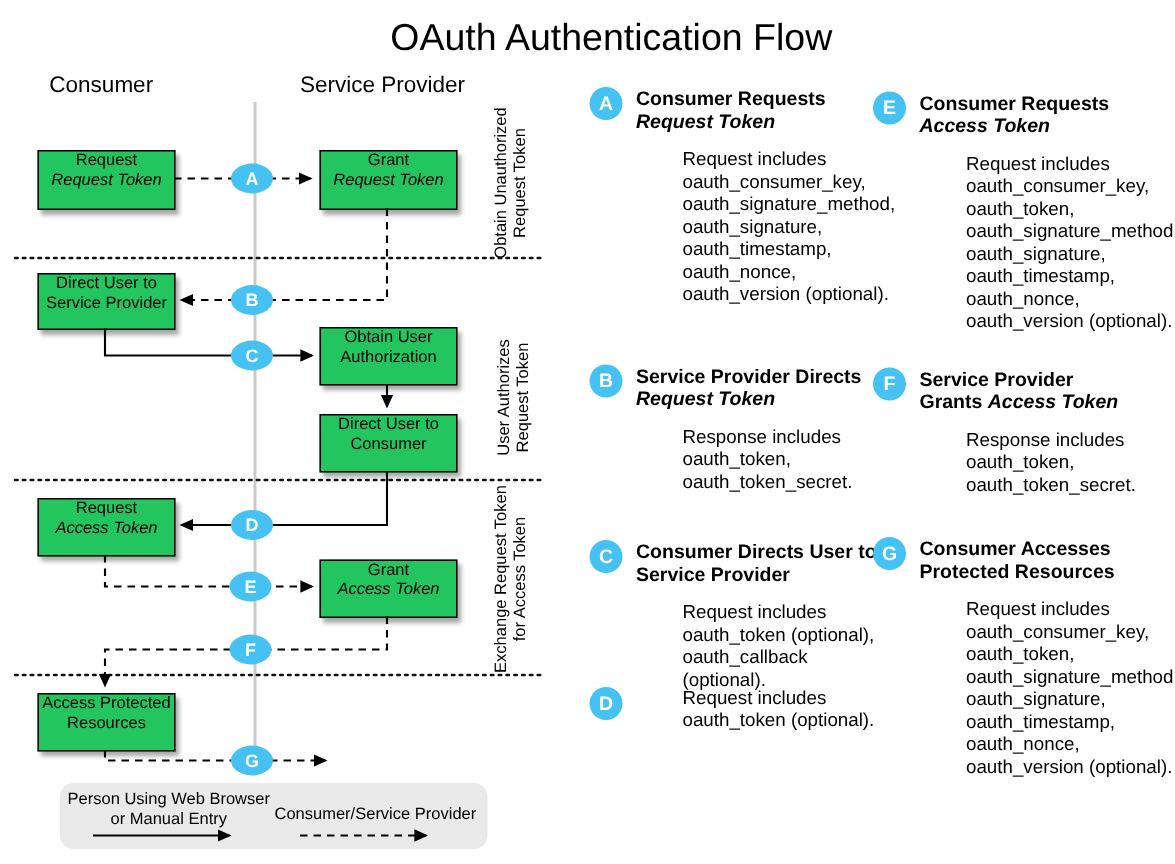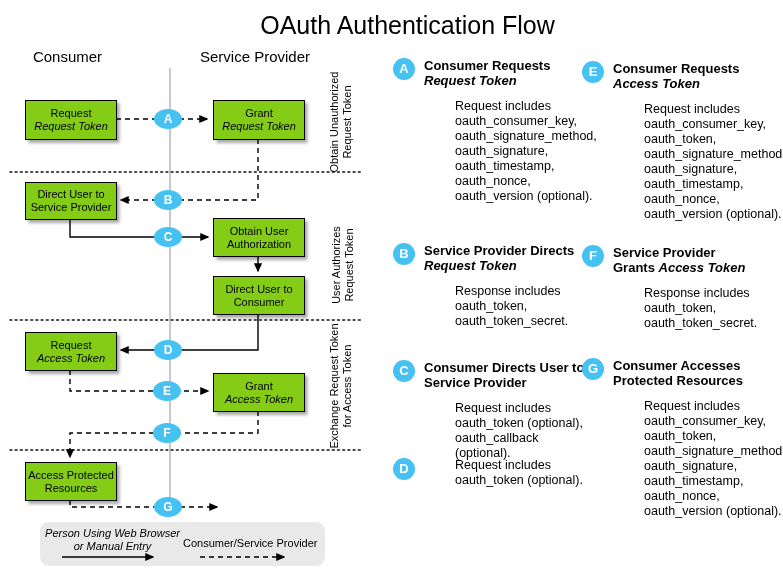--- a/index.html
+++ b/index.html
@@ -7,43 +7,43 @@
           font-family:"Liberation Sans","DejaVu Sans",sans-serif;color:#000;}
   .title{position:absolute;top:11px;left:16px;width:783px;text-align:center;font-size:25px;font-weight:400;}
   .lane-header{position:absolute;top:48px;font-size:15px;text-align:center;}
   .lh-consumer{left:20px;width:95px;}
   .lh-sp{left:195px;width:120px;}
   .vline{position:absolute;left:169px;top:68px;width:2px;height:440px;background:#c9c9c9;}
   svg.overlay{position:absolute;left:0;top:0;z-index:3;pointer-events:none;}
   svg.overlay path{stroke:#000;stroke-width:1.4;fill:none;}
   svg.overlay path.dash{stroke-dasharray:5 4;}
   svg.overlay path.sep{stroke:#111;stroke-width:1.6;stroke-dasharray:1.8 3.4;stroke-linecap:round;}
-  .fbox{position:absolute;z-index:2;background:#84cc16;border:1.5px solid #000;
+  .fbox{position:absolute;z-index:2;background:#22c55e;border:1.5px solid #000;
         box-shadow:2.5px 3px 3px rgba(0,0,0,.35);display:flex;flex-direction:column;
-        justify-content:center;align-items:center;font-size:11px;line-height:13px;text-align:center;}
+        align-items:center;font-size:11px;line-height:13px;text-align:center;}
   .b1{left:25px;top:100px;width:90px;height:38px;}
   .b2{left:213px;top:100px;width:90px;height:38px;}
   .b3{left:25px;top:182px;width:90px;height:36px;}
   .b4{left:213px;top:218px;width:90px;height:37px;}
   .b5{left:213px;top:276px;width:90px;height:37px;}
   .b6{left:25px;top:332px;width:90px;height:37px;}
   .b7{left:213px;top:373px;width:90px;height:37px;}
   .b8{left:25px;top:462px;width:90px;height:37px;}
   .fbadge{position:absolute;z-index:4;width:28px;height:20px;border-radius:50%;
           background:#45C2F2;color:#fff;font-weight:bold;font-size:12px;line-height:20px;text-align:center;}
   .fbA{left:154px;top:109px;} .fbB{left:154px;top:190px;} .fbC{left:154px;top:227px;}
   .fbD{left:154px;top:340px;} .fbE{left:153px;top:381px;} .fbF{left:153px;top:423px;}
   .fbG{left:154px;top:497px;}
   .vlabel{position:absolute;z-index:2;font-size:11px;line-height:12.5px;text-align:center;transform:rotate(-90deg);}
   .vl1{left:286px;top:109px;width:110px;height:26px;}
   .vl2{left:291px;top:252px;width:104px;height:26px;}
   .vl3{left:276px;top:373px;width:130px;height:26px;}
   .legend{position:absolute;z-index:1;left:40px;top:522px;width:285px;height:44px;background:#e9e9e9;border-radius:9px;}
   .legend-solid-label{position:absolute;z-index:2;left:45px;top:527px;width:135px;text-align:center;
-          font-size:11px;line-height:13px;white-space:pre-line;font-style:italic;}
+          font-size:11px;line-height:13px;white-space:pre-line;}
   .legend-dashed-label{position:absolute;z-index:2;left:183px;top:537px;width:135px;text-align:left;font-size:11px;}
   .step{position:absolute;z-index:2;display:flex;}
   .sA{left:393px;top:58px;width:196px;} .sB{left:393px;top:243px;width:196px;}
   .sC{left:393px;top:360px;width:196px;} .sD{left:393px;top:458px;width:196px;}
   .sE{left:582px;top:61px;width:198px;} .sF{left:582px;top:245px;width:198px;}
   .sG{left:582px;top:358px;width:198px;}
   .sbadge{flex:0 0 22px;width:22px;height:22px;border-radius:50%;background:#45C2F2;color:#fff;
           font-weight:bold;font-size:13px;line-height:22px;text-align:center;margin-right:9px;}
   .step-content{flex:1;}
   .step-title{font-size:13px;font-weight:bold;line-height:15px;margin-bottom:11px;}

